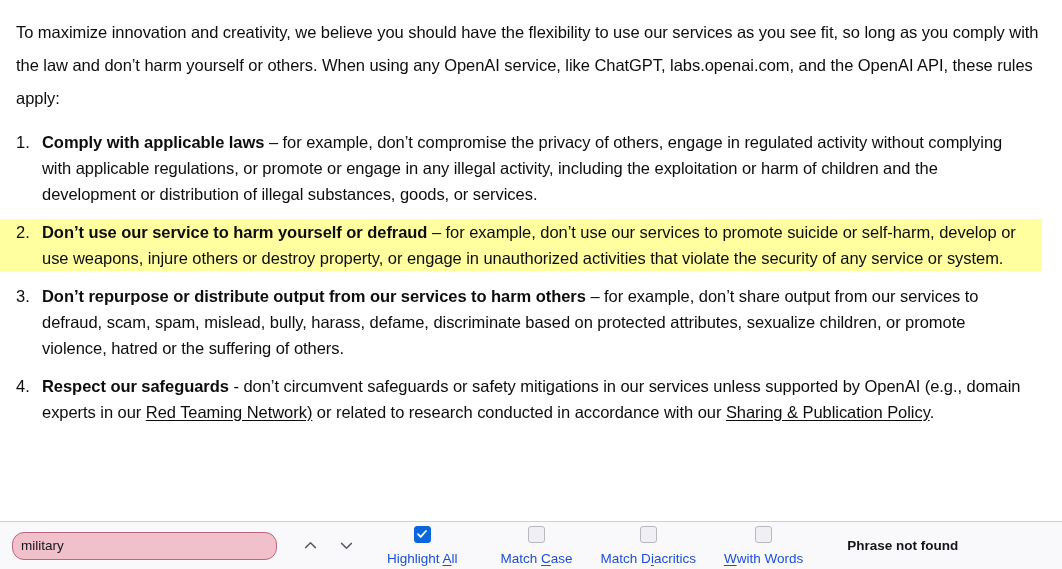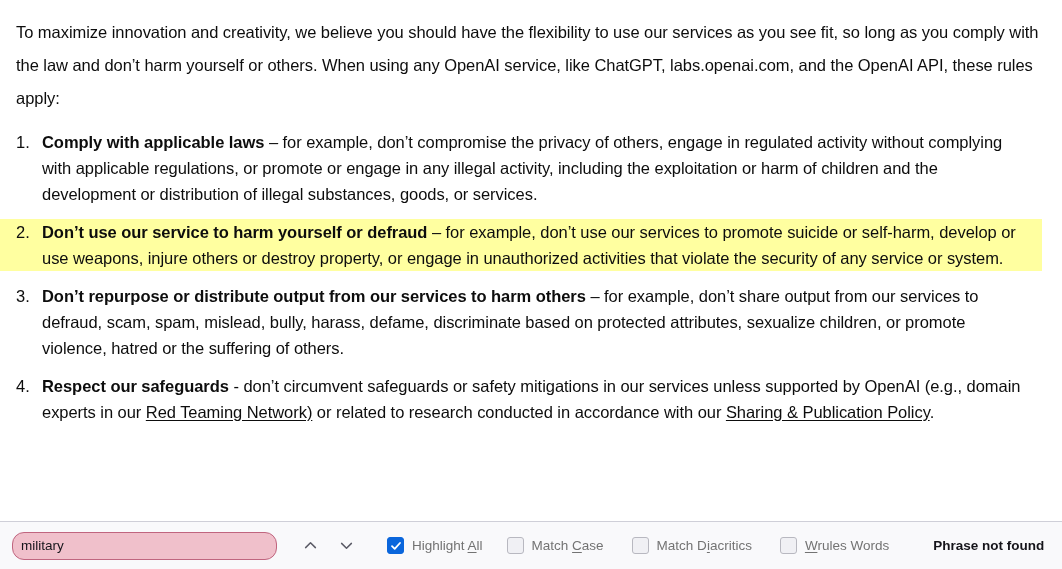--- a/index.html
+++ b/index.html
@@ -142,27 +142,28 @@
 
   .chev {
     display: block;
   }
 
   .checkopt {
     display: flex;
     align-items: center;
     gap: 8px;
     font-size: 13.5px;
-    color: #737373;
+    color: #1d4ed8;
     cursor: pointer;
     white-space: nowrap;
     user-select: none;
+    flex-direction: column;
   }
   #opt-highlight { margin-left: 26px; }
-  #opt-matchcase { margin-left: 24px; }
+  #opt-matchcase { margin-left: 43px; }
   #opt-diacritics { margin-left: 28px; justify-content: center; }
   #opt-wholewords { margin-left: 28px; }
 
   .cbox {
     width: 17px;
     height: 17px;
     border-radius: 3px;
     border: 1px solid #b8b8c0;
     background: #f0f0f4;
     display: flex;
@@ -254,20 +255,20 @@
       <span class="cbox">
         
       </span>
       <span><span>Match D</span><span class="accel">i</span><span>acritics</span></span>
     </label>
 
     <label id="opt-wholewords" class="checkopt">
       <span class="cbox">
         
       </span>
-      <span><span></span><span class="accel">W</span><span>rules Words</span></span>
+      <span><span></span><span class="accel">W</span><span>with Words</span></span>
     </label>
 
     <span id="find-status">Phrase not found</span>
 
   </div>
 
 </div>
 
 </body></html>

